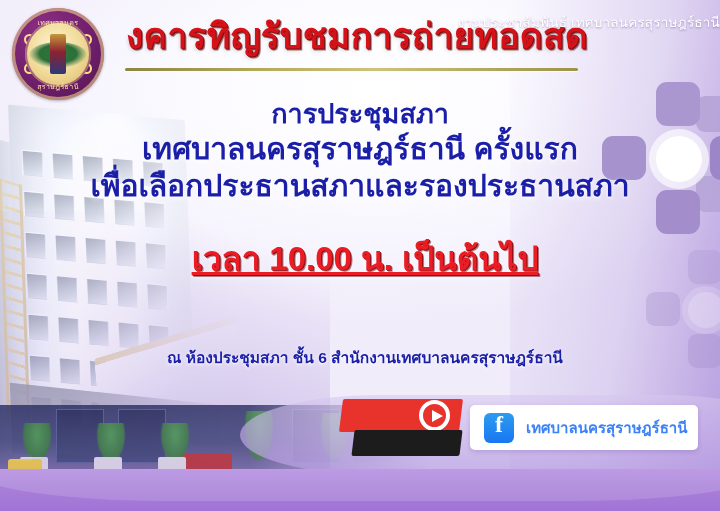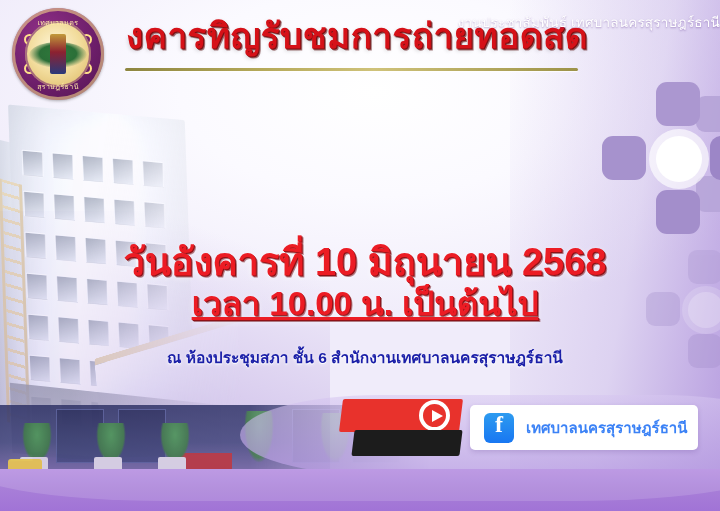--- a/index.html
+++ b/index.html
@@ -369,23 +369,27 @@
     <div class="logo-inner"></div>
     <div class="logo-wings"></div>
     <div class="logo-center"></div>
     <div class="logo-txt-top">เทศบาลนคร</div>
     <div class="logo-txt-bot">สุราษฎร์ธานี</div>
   </div>
 
   <div class="headline">งคารทิญรับชมการถ่ายทอดสด</div>
   <div class="divider"></div>
 
+  <div class="blueblock">
+    <div class="bl1">การประชุมสภา</div>
+    <div class="bl2">เทศบาลนครสุราษฎร์ธานี ครั้งแรก</div>
+    <div class="bl3">เพื่อเลือกประธานสภาและรองประธานสภา</div>
+  </div>
 
   <div class="datered">
-    <div class="dr1">วันอังคารที่ 10 มิถุนายน 2568</div>
     <div class="dr2">เวลา 10.00 น. เป็นต้นไป</div>
   </div>
 
   <div class="venue">ณ ห้องประชุมสภา ชั้น 6  สำนักงานเทศบาลนครสุราษฎร์ธานี</div>
 
   <div class="live">
     <div class="live-top"></div>
     <div class="live-play"></div>
     <div class="live-bot"></div>
   </div>

